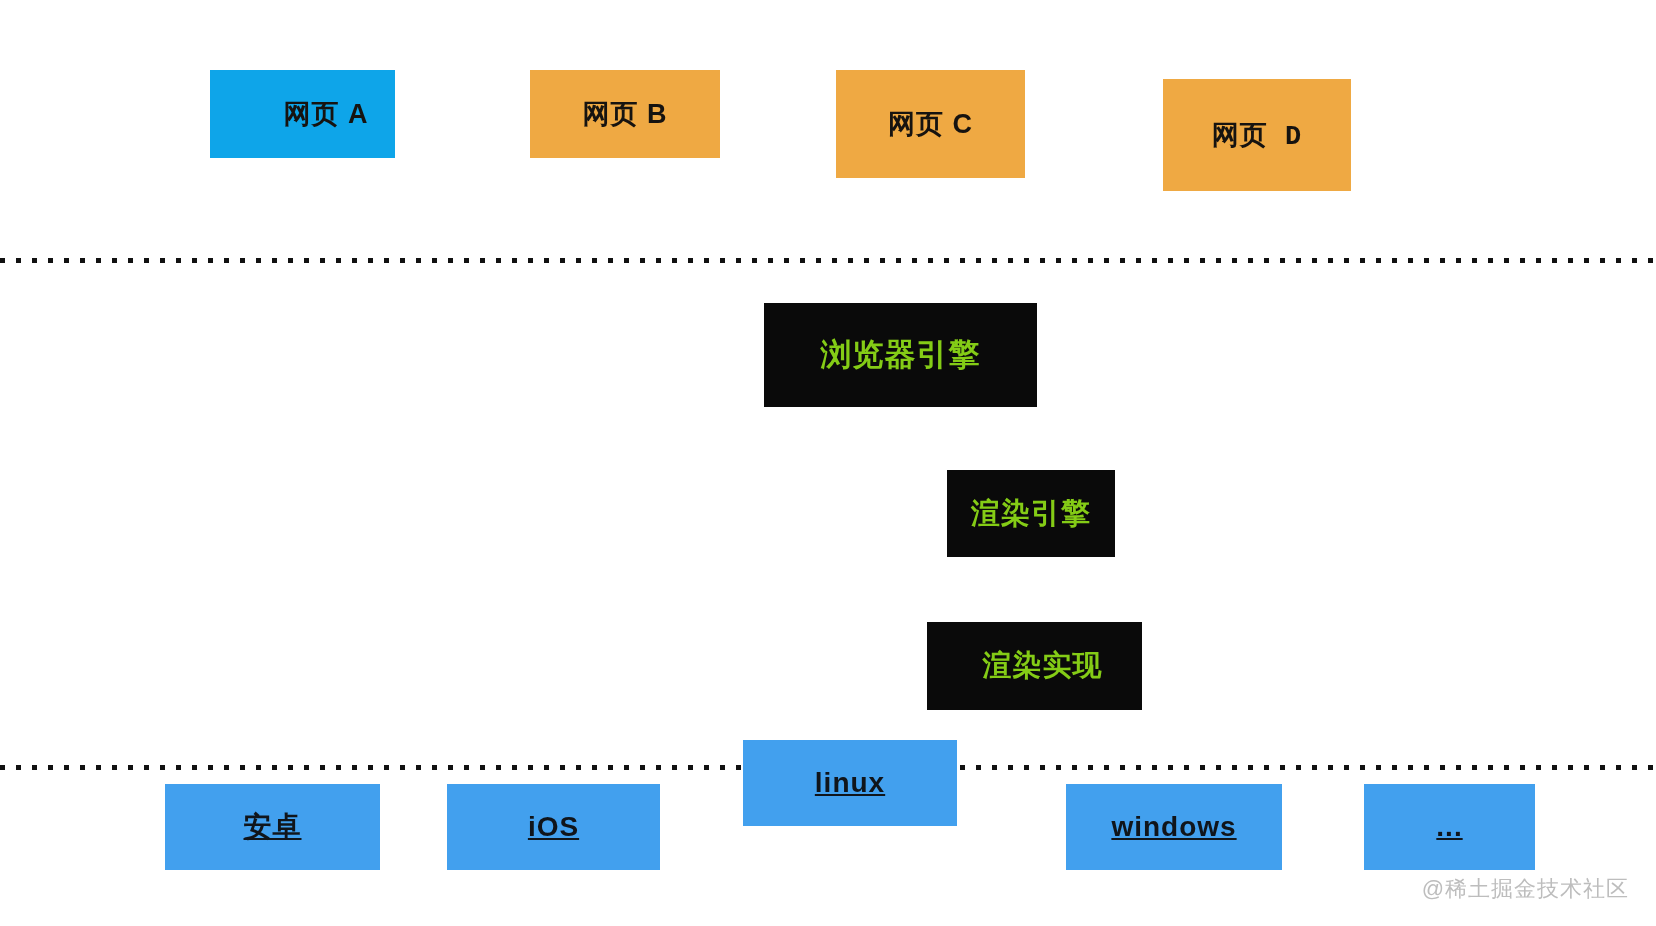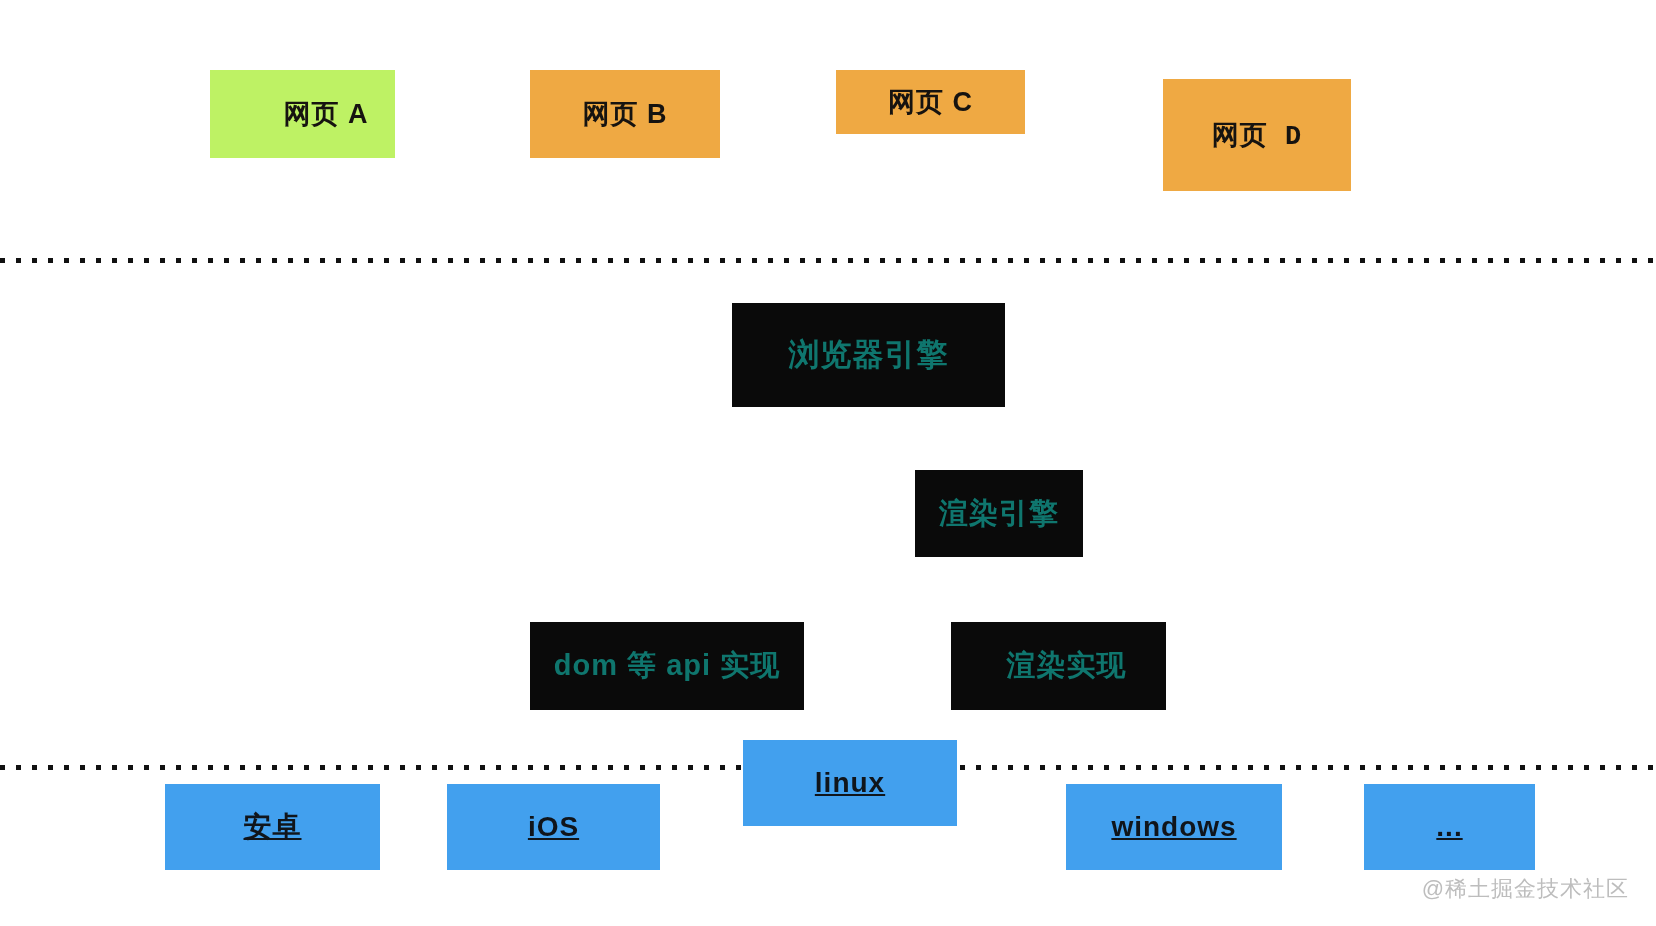--- a/index.html
+++ b/index.html
@@ -22,23 +22,24 @@
     justify-content: center;
     font-weight: bold;
     box-sizing: border-box;
   }
   .web-page-box {
     color: #161310;
     font-size: 27px;
     letter-spacing: 1px;
   }
   .engine-box {
-    color: #0f766e;
+    color: #84cc16;
     font-size: 29px;
     letter-spacing: 1px;
+    margin-left: 32px;
   }
   .platform-box {
     color: #10151b;
     font-size: 28px;
     letter-spacing: 1px;
     text-decoration: underline;
   }
   .layer-divider {
     position: absolute;
     left: 0;
@@ -58,38 +59,37 @@
     font-weight: normal;
     letter-spacing: 1px;
     margin-left: 24px;
   }
 </style>
 </head>
 <body>
 
 <div class="canvas">
 
-  <div class="box web-page-box" style="left: 210px; top: 70px; width: 185px; height: 88px; background-color: #bef264; padding-left: 47px;">网页 A</div>
+  <div class="box web-page-box" style="left: 210px; top: 70px; width: 185px; height: 88px; background-color: #0ea5e9; padding-left: 47px;">网页 A</div>
 
   <div class="box web-page-box" style="left: 530px; top: 70px; width: 190px; height: 88px; background-color: rgb(239, 169, 67);">网页 B</div>
 
-  <div class="box web-page-box" style="left: 836px; top: 70px; width: 189px; height: 64px; background-color: rgb(239, 169, 67);">网页 C</div>
+  <div class="box web-page-box" style="left: 836px; top: 70px; width: 189px; height: 108px; background-color: rgb(239, 169, 67);">网页 C</div>
 
   <div class="box web-page-box" style="left: 1163px; top: 79px; width: 188px; height: 112px; background-color: rgb(239, 169, 67); font-family: Liberation Mono, monospace;">网页 D</div>
 
   <div class="layer-divider" style="top:258px;"></div>
 
   <div class="box engine-box" style="left: 732px; top: 303px; width: 273px; height: 104px; font-size: 31px; background-color: rgb(10, 10, 10);">浏览器引擎</div>
 
 
   <div class="box engine-box" style="left: 915px; top: 470px; width: 168px; height: 87px; background-color: rgb(10, 10, 10);">渲染引擎</div>
 
-  <div class="box engine-box" style="left: 530px; top: 622px; width: 274px; height: 88px; background-color: rgb(10, 10, 10);">dom 等 api 实现</div>
 
-  <div class="box engine-box" style="left: 951px; top: 622px; width: 215px; height: 88px; background-color: rgb(10, 10, 10); padding-left: 16px;">渲染实现</div>
+  <div class="box engine-box" style="left: 895px; top: 622px; width: 215px; height: 88px; background-color: rgb(10, 10, 10); padding-left: 16px;">渲染实现</div>
 
   <div class="layer-divider" style="top:765px;"></div>
 
   <div class="box platform-box" style="left: 165px; top: 784px; width: 215px; height: 86px; background-color: rgb(66, 160, 238);">安卓</div>
 
   <div class="box platform-box" style="left: 447px; top: 784px; width: 213px; height: 86px; background-color: rgb(66, 160, 238);">iOS</div>
 
   <div class="box platform-box" style="left: 743px; top: 740px; width: 214px; height: 86px; background-color: rgb(66, 160, 238);">linux</div>
 
   <div class="box platform-box" style="left: 1066px; top: 784px; width: 216px; height: 86px; background-color: rgb(66, 160, 238);">windows</div>

